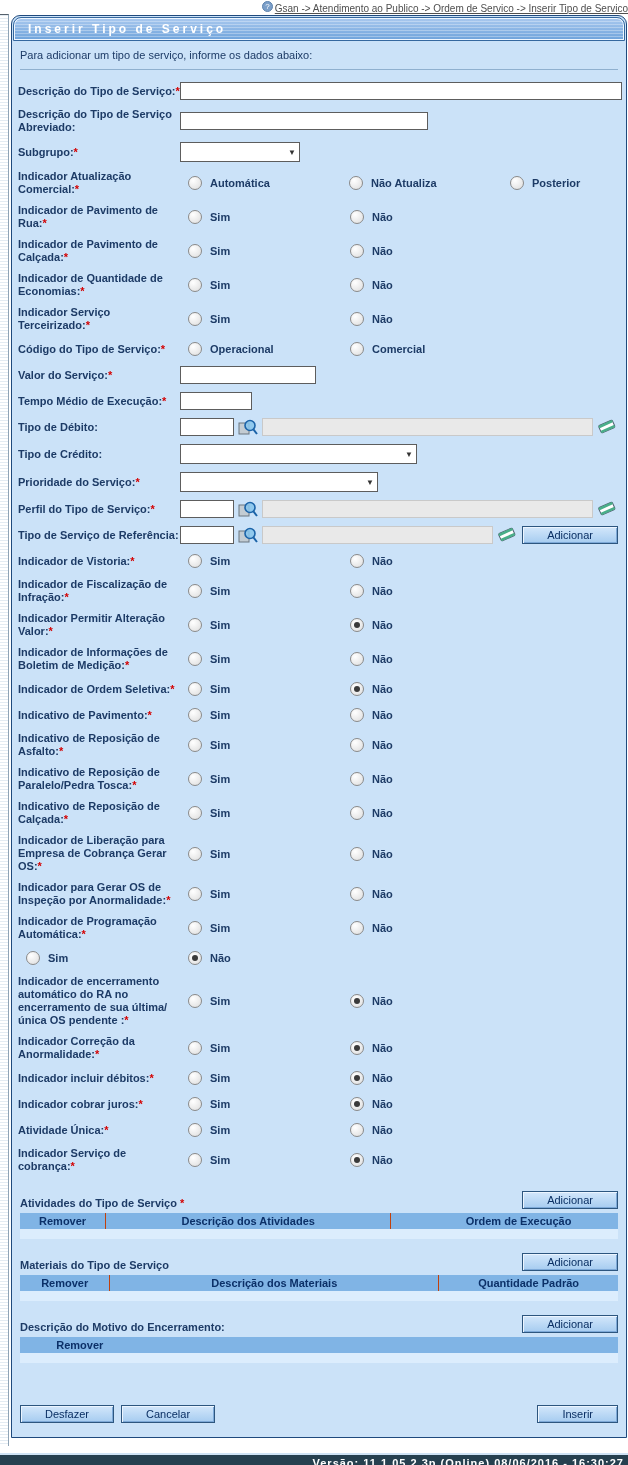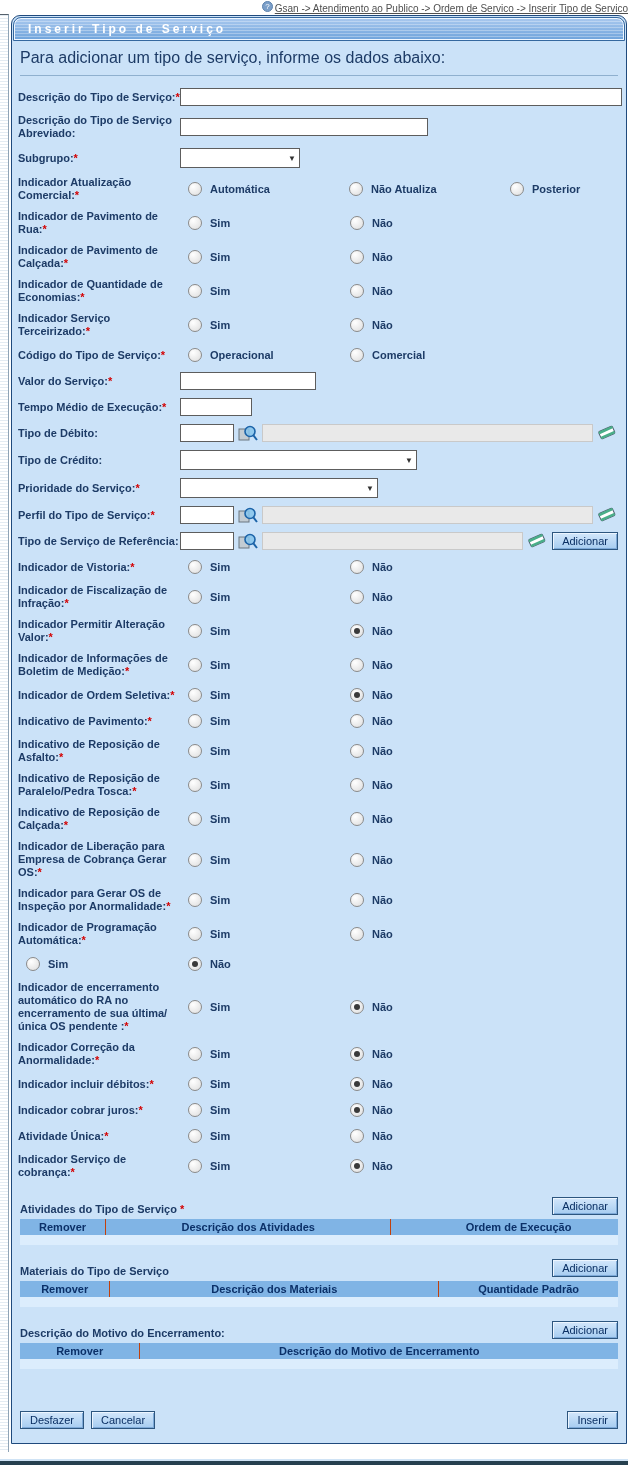--- a/index.html
+++ b/index.html
@@ -27,21 +27,21 @@
   .titlebar{
     margin:1px; height:22px; line-height:22px;
     border:1px solid #35689f; border-radius:8px 8px 0 0;
     background-image:
       repeating-linear-gradient(180deg, rgba(255,255,255,.30) 0 1px, rgba(255,255,255,0) 1px 3px),
       linear-gradient(180deg,#aac9ef,#6ea3db);
     box-shadow:0 0 0 1px #eef6ff inset;
     color:#ffffff; font-size:12px; font-weight:bold; letter-spacing:3px;
     padding-left:14px;
   }
-  .intro{ font-size:16px; color:#1d3b66; padding:7px 8px 2px 8px; }
+  .intro{ font-size:11px; color:#1d3b66; padding:7px 8px 2px 8px; }
   .rule{ border:none; border-top:1px solid #8fb0cf; margin:6px 8px; }
   .formarea{ padding:2px 8px 0 6px; }
   .frow{ display:flex; align-items:center; padding:4px 0; }
   .flabel{ width:162px; flex:0 0 162px; font-size:11px; font-weight:bold;
     color:#1d3b66; line-height:13px; }
   .req{ color:#d40000; font-weight:bold; }
   .fctrl{ flex:1 1 auto; display:flex; align-items:center; gap:4px; min-height:18px;}
   input.txt{
     height:16px; border:1px solid #5d5d5d; background:#ffffff;
     font-size:11px; font-family:"Liberation Sans",sans-serif; padding:0 2px;
@@ -67,21 +67,21 @@
   .rlabel{ font-size:11px; font-weight:bold; color:#1d3b66; }
   .ro{
     flex:1 1 auto; height:16px; background:#e9e9e9; border:1px solid #c9c9c9;
   }
   .iconbtn{ cursor:pointer; flex:0 0 auto; display:inline-flex; }
   .btn{
     background:linear-gradient(180deg,#d3e7fb,#a6ccf0);
     border:1px solid #2d567f;
     box-shadow:inset 1px 1px 0 #ecf5ff, inset -1px -1px 0 #7da9d8;
     color:#0a2f63; font-size:11px; font-family:"Liberation Sans",sans-serif;
-    padding:2px 9px; cursor:pointer;
+    padding:2px 24px; cursor:pointer;
   }
   .tsec{ margin:14px 8px 0 8px; }
   .ttl{ display:flex; align-items:flex-end; justify-content:space-between; margin-bottom:4px;}
   .ttl .t{ font-size:11px; font-weight:bold; color:#1d3b66; }
   .thead{ display:flex; background:#80b4e5;align-items:flex-end; }
   .thead .hc{
     font-size:11px; font-weight:bold; color:#0b3068; text-align:center;
     padding:2px 0; border-left:1px solid #c2410c;
   }
   .thead .hc:first-child{ border-left:none; }
@@ -590,21 +590,20 @@
         </div>
         <div class="tstrip"></div>
       </div>
       <div class="tsec">
         <div class="ttl">
           <div class="t"><span>Descrição do Motivo do Encerramento:</span></div>
           <button class="btn">Adicionar</button>
         </div>
         <div class="thead">
           <div class="hc" style="width: 20%;">Remover</div>
-          <div class="hc" style="width: 80%;">Descrição do Motivo de Encerramento</div>
         </div>
         <div class="tstrip"></div>
       </div>
     </div>
 
   <div class="actions">
     <div class="left">
       <button class="btn">Desfazer</button>
       <button class="btn">Cancelar</button>
     </div>

